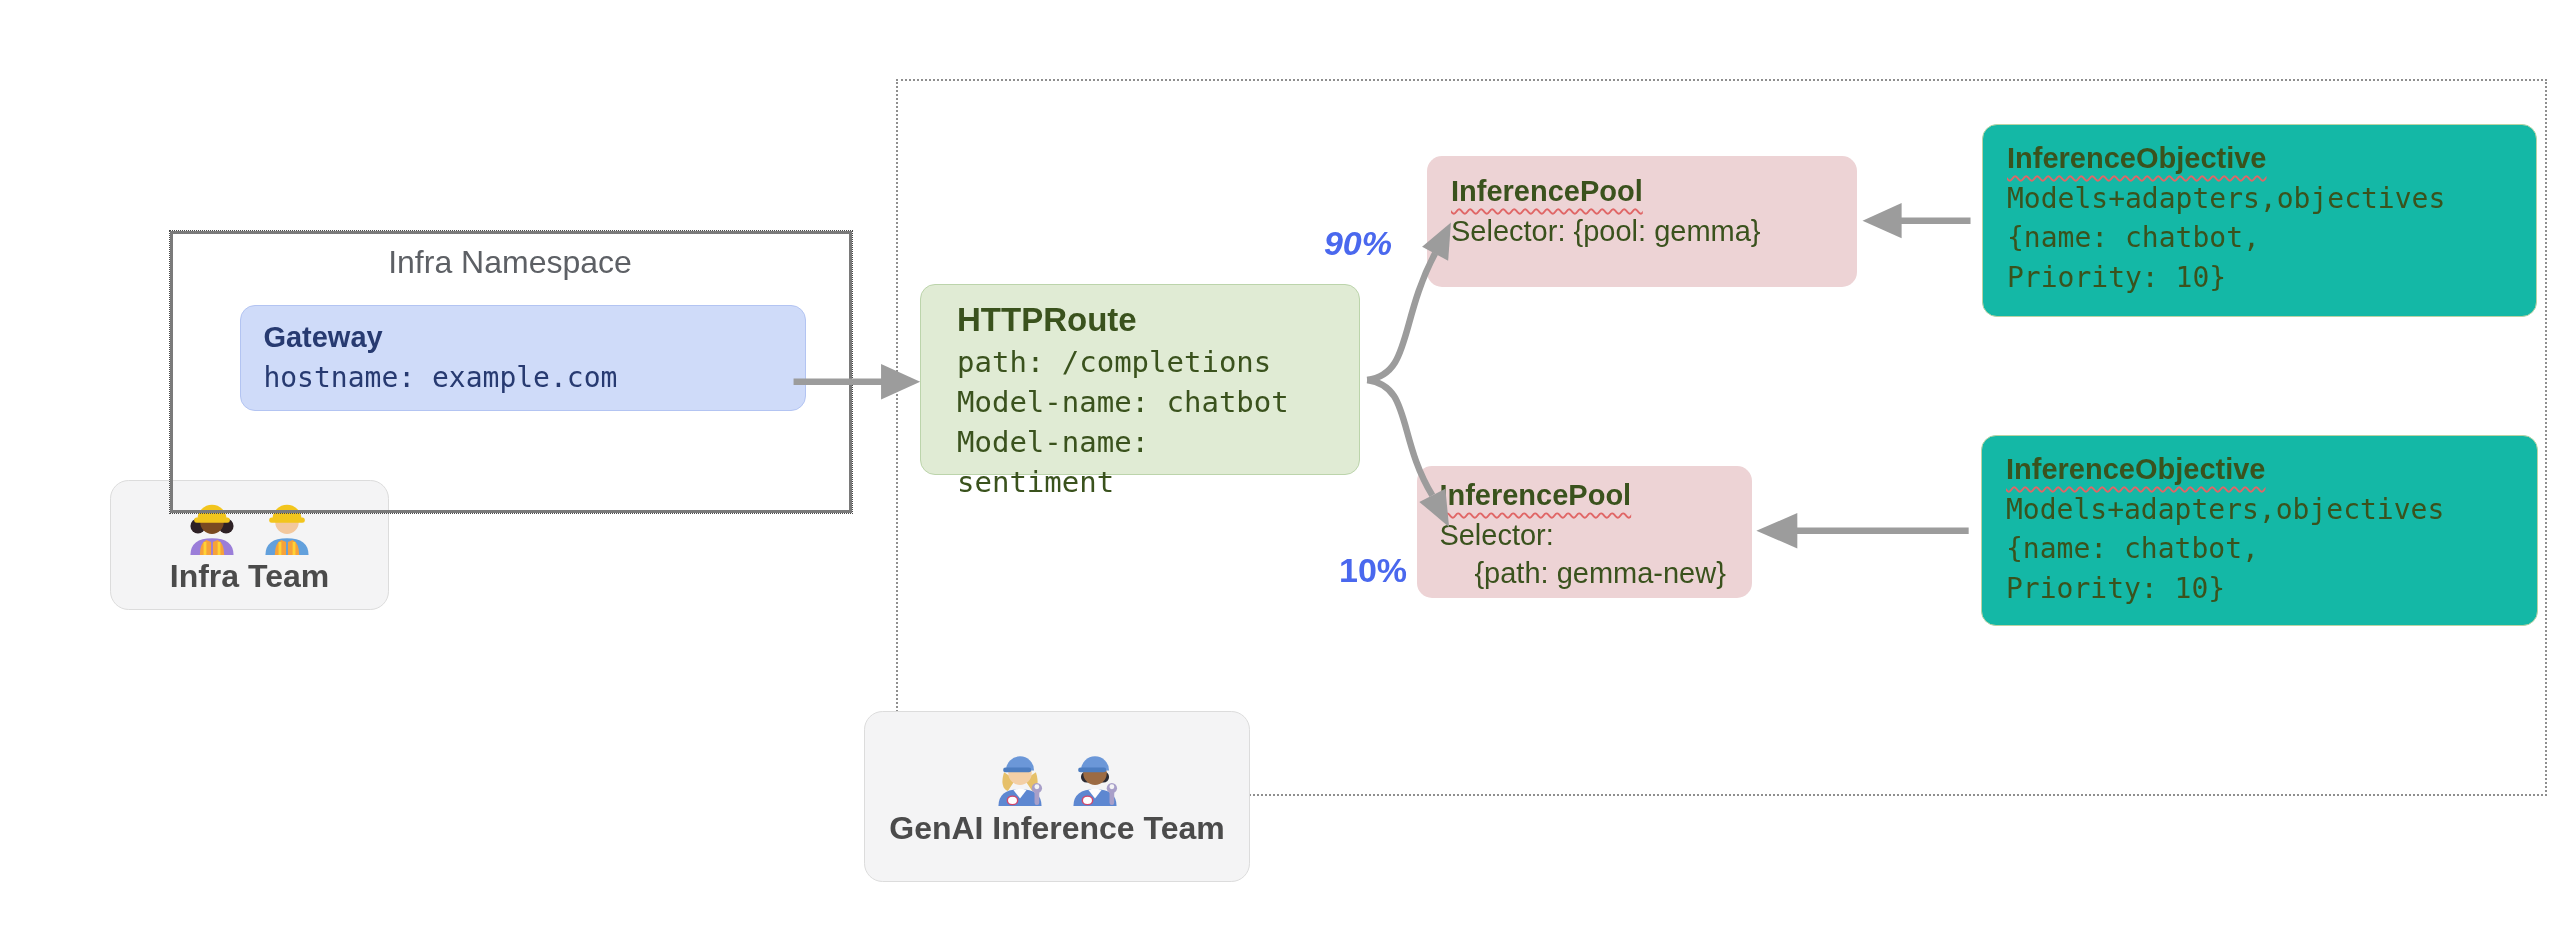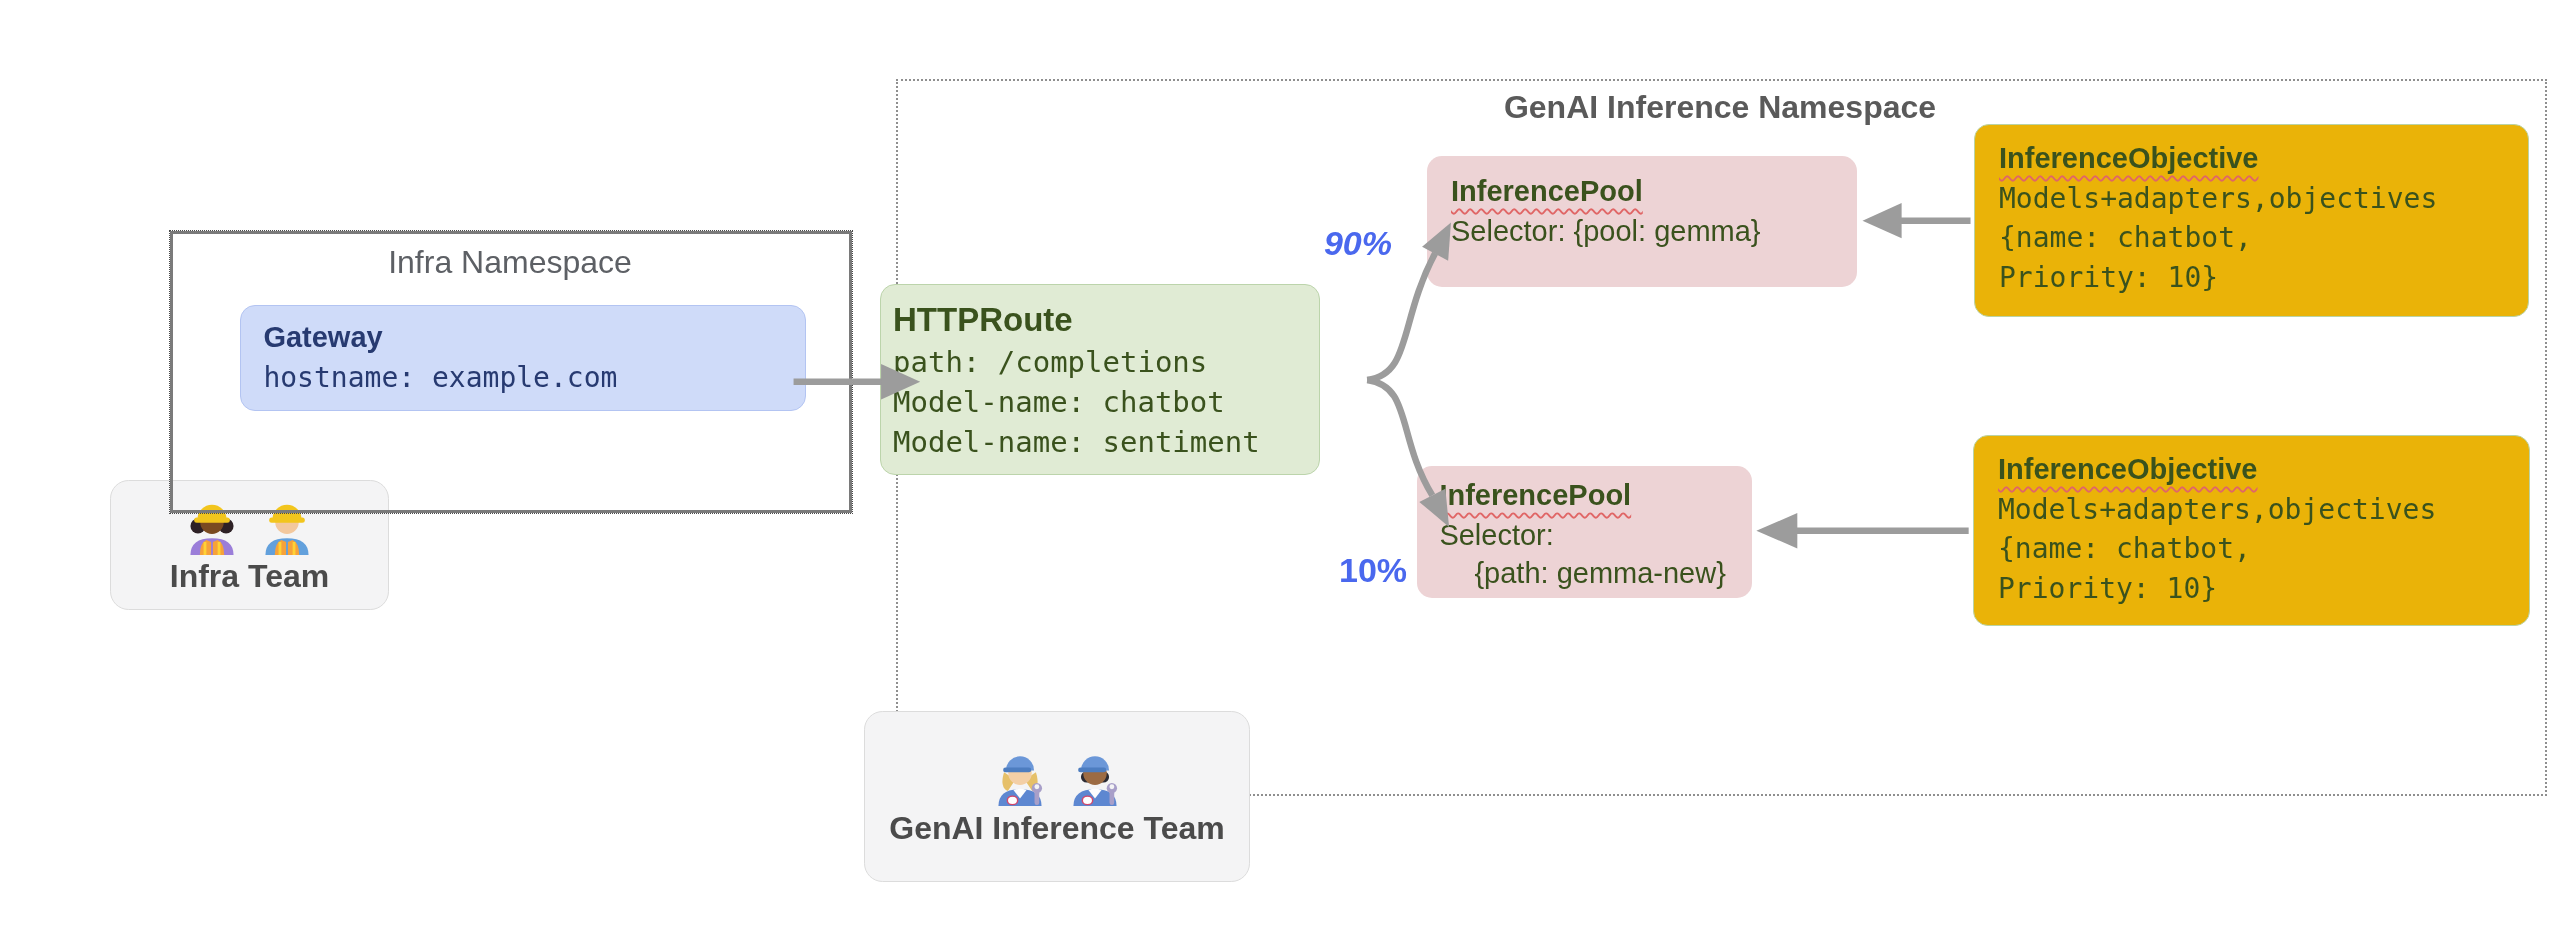--- a/index.html
+++ b/index.html
@@ -16,30 +16,30 @@
   .genai-ns-title{position:absolute;left:896px;top:89px;width:1648px;text-align:center;
     font-size:32px;font-weight:700;color:#5a5a5a;}
 
   
   .node{position:absolute;border-radius:15px;box-sizing:border-box;}
   .node .t{font-weight:700;}
   .mono{font-family:"DejaVu Sans Mono","Liberation Mono",monospace;}
   .blue{background:#cfdbf9;border:1.9px solid #b3c4f2;}
   .green{background:#e0ebd4;border:1.9px solid #bcd4ab;}
   .pink{background:#edd3d5;border:none;}
-  .tan{background:#eab308;border:1.9px solid #bad3a5;}
+  .tan{background:#14b8a6;border:1.9px solid #bad3a5;margin-left:8px;}
   .navy{color:#273a71;}
   .gtext{color:#3a521d;}
   .wavy{text-decoration:underline wavy #e06666 1.9px;text-underline-offset:6.5px;text-decoration-skip-ink:none;}
 
   .gateway{left:240px;top:305px;width:566px;height:106px;padding:11.2px 22.4px;}
   .gateway .t{font-size:29px;line-height:1.42;}
   .gateway .mono{font-size:28px;line-height:1.42;}
 
-  .httproute{left:880px;top:284px;width:440px;height:191px;padding:13px 12px;}
+  .httproute{left:920px;top:284px;width:440px;height:191px;padding:13px 36px;}
   .httproute .t{font-size:33px;line-height:1.34;}
   .httproute .mono{font-size:29px;line-height:1.38;}
 
   .pool-top{left:1427px;top:156px;width:430px;height:131px;padding:15px 24px;}
   .pool-bottom{left:1417px;top:466px;width:335px;height:132px;padding:9.3px 22.4px;}
   .pool-title{font-size:29px;font-weight:700;line-height:1.4;}
   .pool-line{font-size:29px;line-height:1.32;}
   .indent{padding-left:35px;}
 
   .obj-top{left:1974px;top:124px;width:555px;height:193px;padding:13px 24px;}
@@ -96,21 +96,20 @@
 
   <div class="infra-ns"></div>
   <div class="infra-ns-title">Infra Namespace</div>
 
   <div class="node blue gateway">
     <div class="t navy">Gateway</div>
     <div class="mono navy">hostname: example.com</div>
   </div>
 
   <div class="genai-ns"></div>
-  <div class="genai-ns-title">GenAI Inference Namespace</div>
 
   <div class="node green httproute">
     <div class="t gtext">HTTPRoute</div>
     <div class="mono gtext">path: /completions</div>
     <div class="mono gtext">Model-name: chatbot</div>
     <div class="mono gtext">Model-name: sentiment</div>
   </div>
 
   <div class="node pink pool-top">
     <div class="pool-title gtext"><span class="wavy">InferencePool</span></div>

